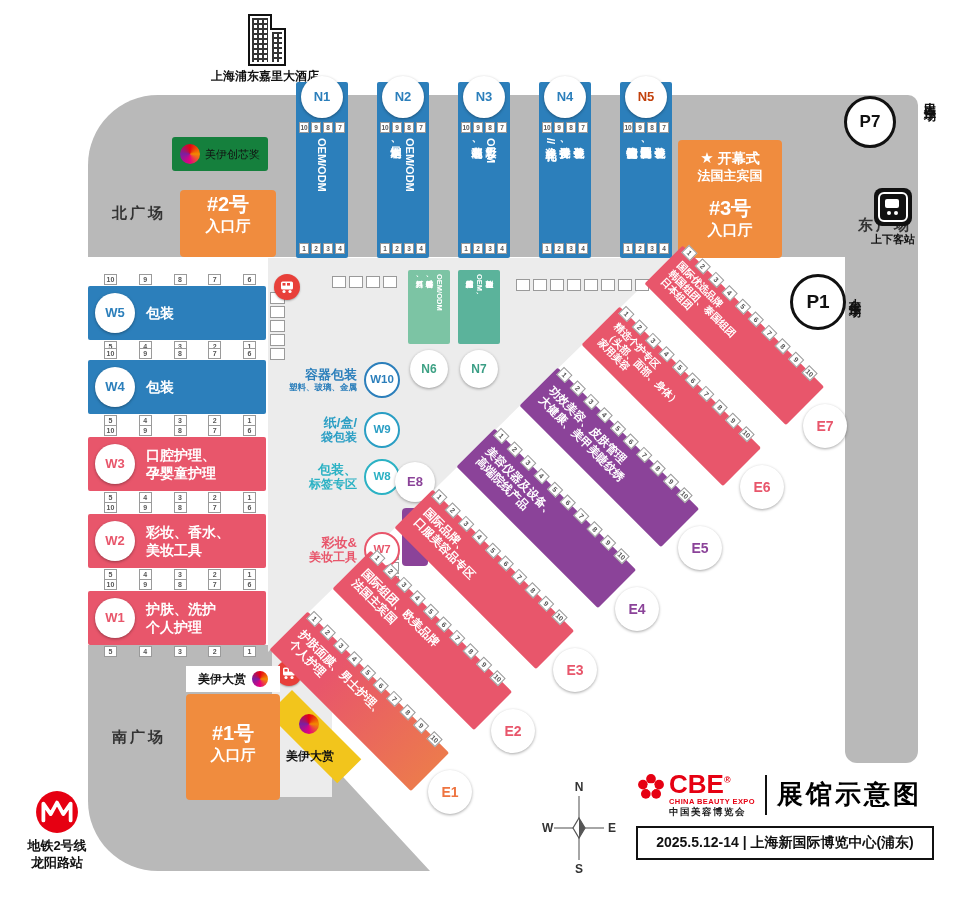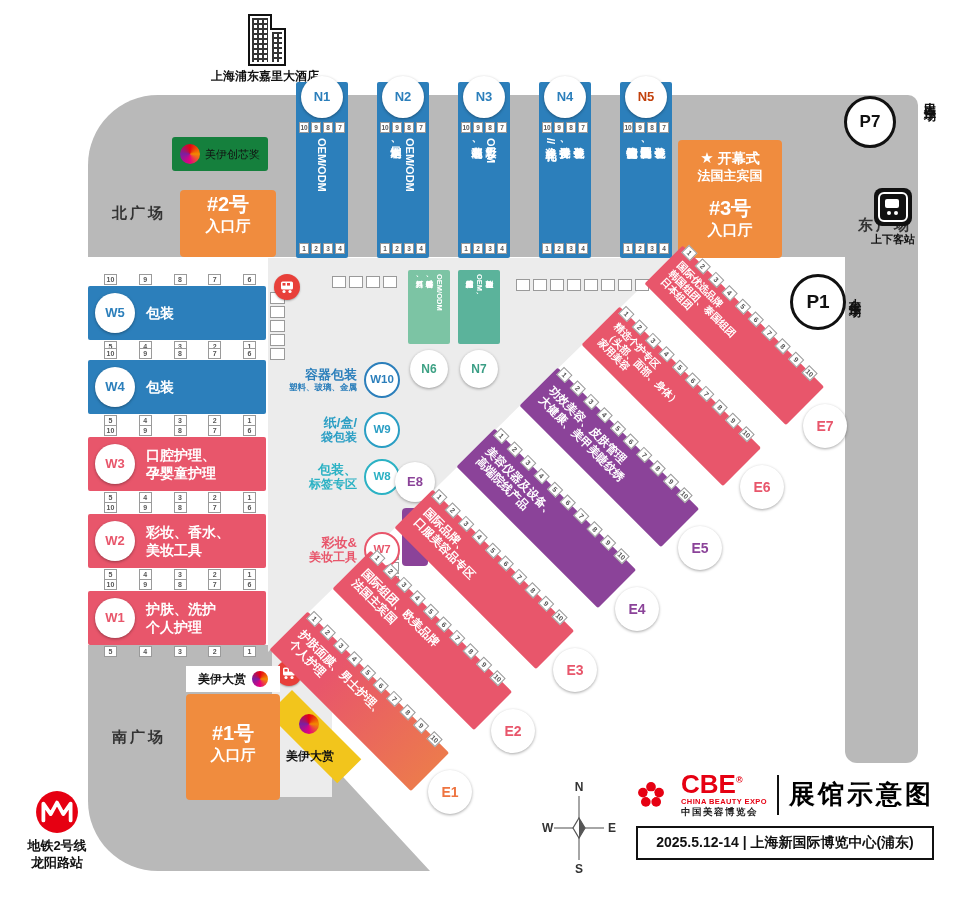--- a/index.html
+++ b/index.html
@@ -126,21 +126,21 @@
   .compass{width:78px;height:96px}
   .cl{position:absolute;font-weight:700;font-size:12px;color:#333}
   .cn{left:50%;top:0;transform:translateX(-50%)}
   .cw{left:2px;top:50%;transform:translateY(-50%)}
   .ce{right:2px;top:50%;transform:translateY(-50%)}
   .cs{left:50%;bottom:0;transform:translateX(-50%)}
 
   
   .brand{width:298px}
   .brand-row1{display:flex;align-items:center;gap:10px}
-  .cbe-logo{display:flex;align-items:center;gap:15px}
+  .cbe-logo{display:flex;align-items:flex-start;gap:3px}
   .cbe-word{font-weight:900;font-size:26px;line-height:.95;color:#e60012}
   .cbe-word sup{font-size:9px}
   .cbe-en{font-weight:800;font-size:7.5px;line-height:1.25;color:#e60012;letter-spacing:.4px}
   .cbe-cn{font-weight:800;font-size:9.5px;line-height:1.25;color:#222;letter-spacing:1.5px}
   .brand-div{width:2px;height:40px;background:#111}
   .map-title{font-weight:900;font-size:26px;letter-spacing:3px;color:#000}
   .expo-title{font-weight:900;font-size:21px;color:#e60012;margin-top:12px;letter-spacing:.5px}
   .date-box{margin-top:8px;border:2.5px solid #111;height:30px;display:flex;align-items:center;justify-content:center;
             font-weight:800;font-size:14px;color:#111}
 </style>

